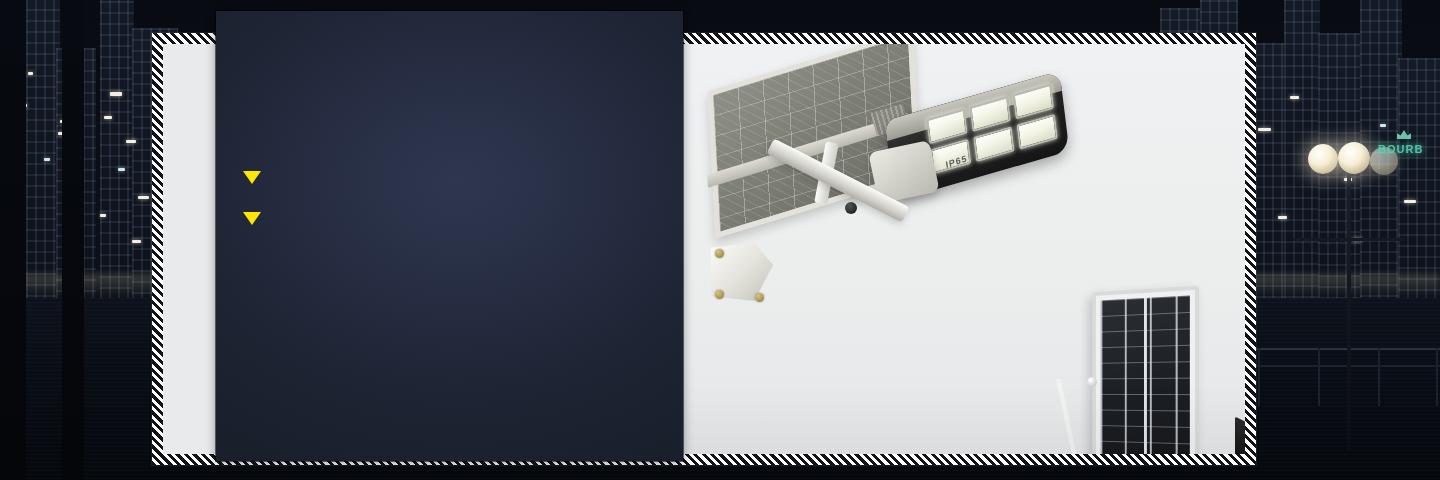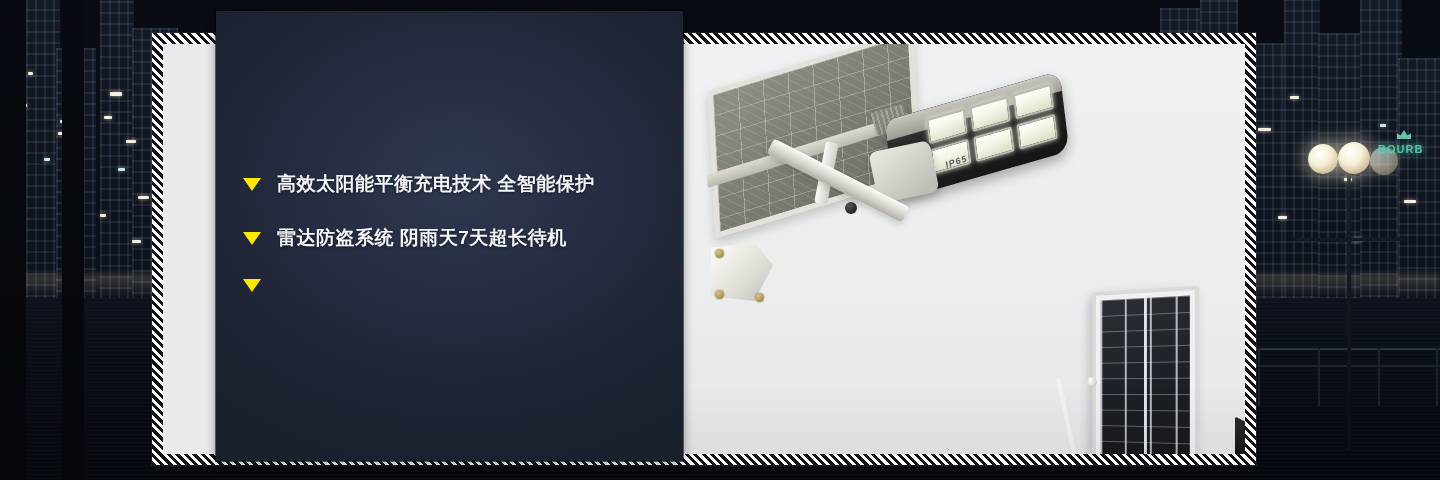--- a/index.html
+++ b/index.html
@@ -432,25 +432,20 @@
         </div>
 
         <div class="stage-shadow"></div>
       </div>
 
       <div class="panel">
 
         <div class="feature-list">
           <div class="feature">
             <span class="feature-marker"></span>
-            <span class="feature-text">高效太阳能平衡充电技术 全智能保护</span>
-          </div>
-          <div class="feature">
-            <span class="feature-marker"></span>
-            <span class="feature-text">雷达防盗系统 阴雨天7天超长待机</span>
           </div>
           <div class="feature">
             <span class="feature-marker"></span>
           </div>
         </div>
       </div>
 
     </div>
   </div>
 </div>

